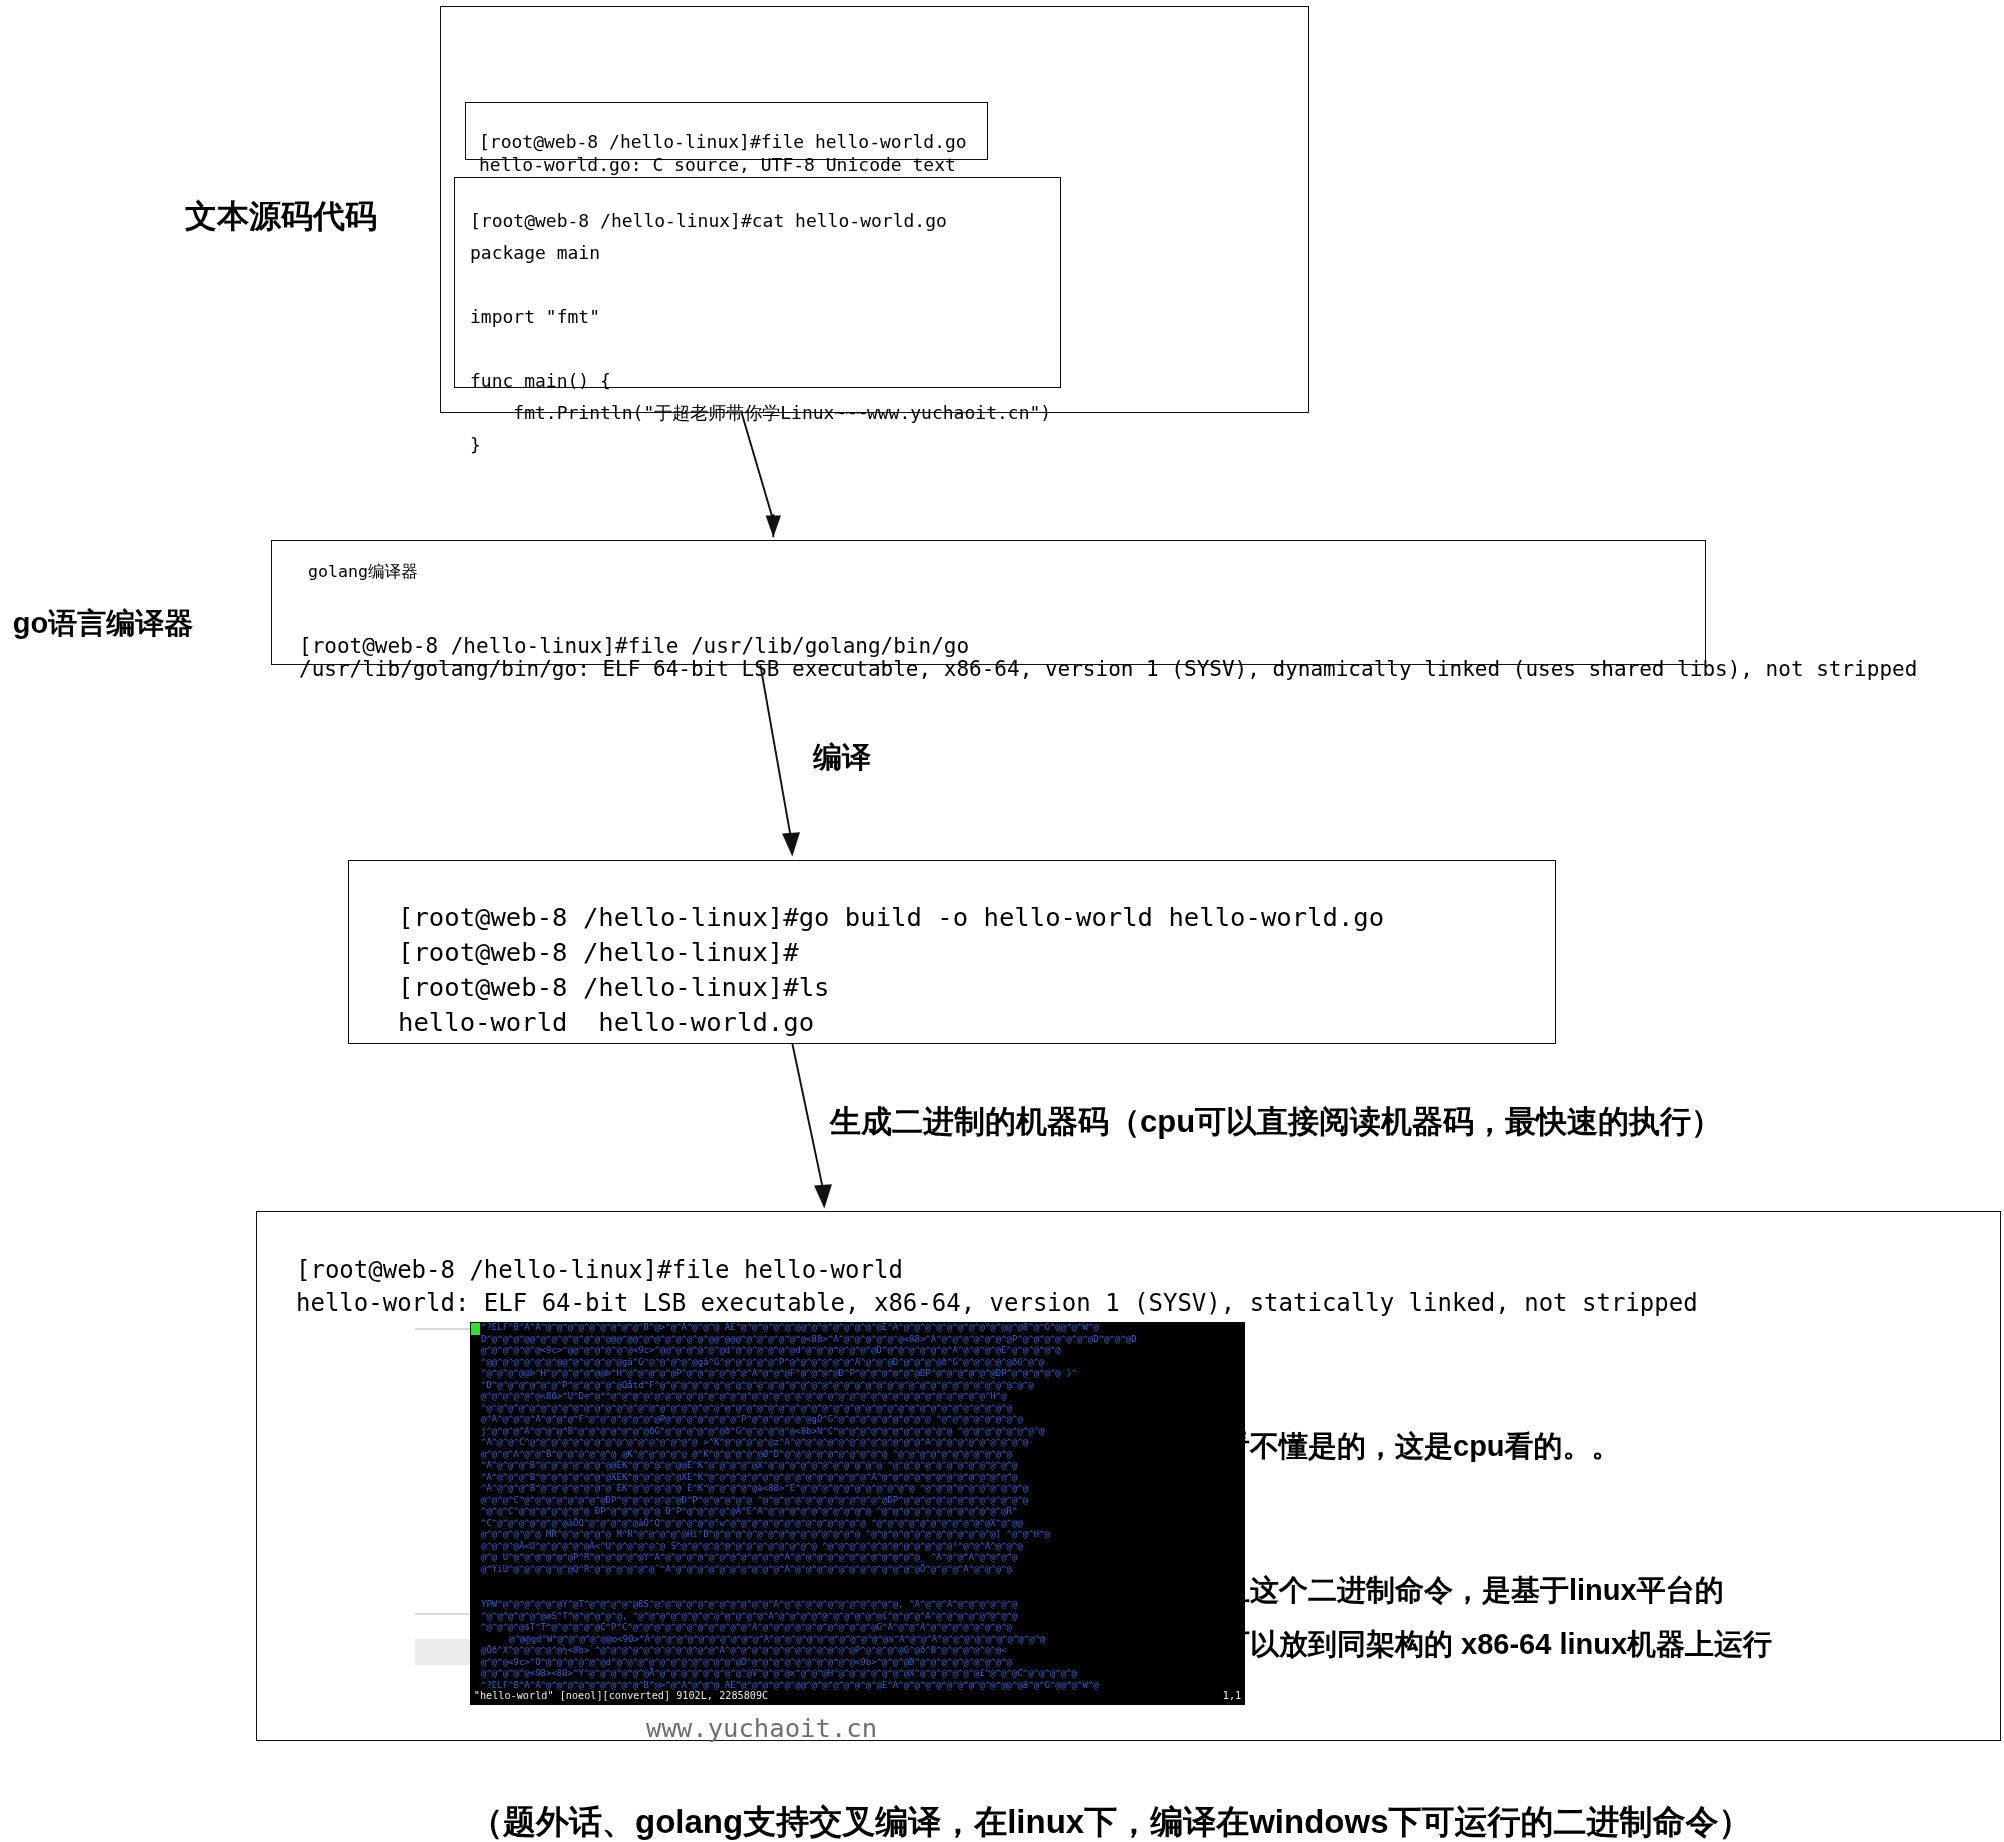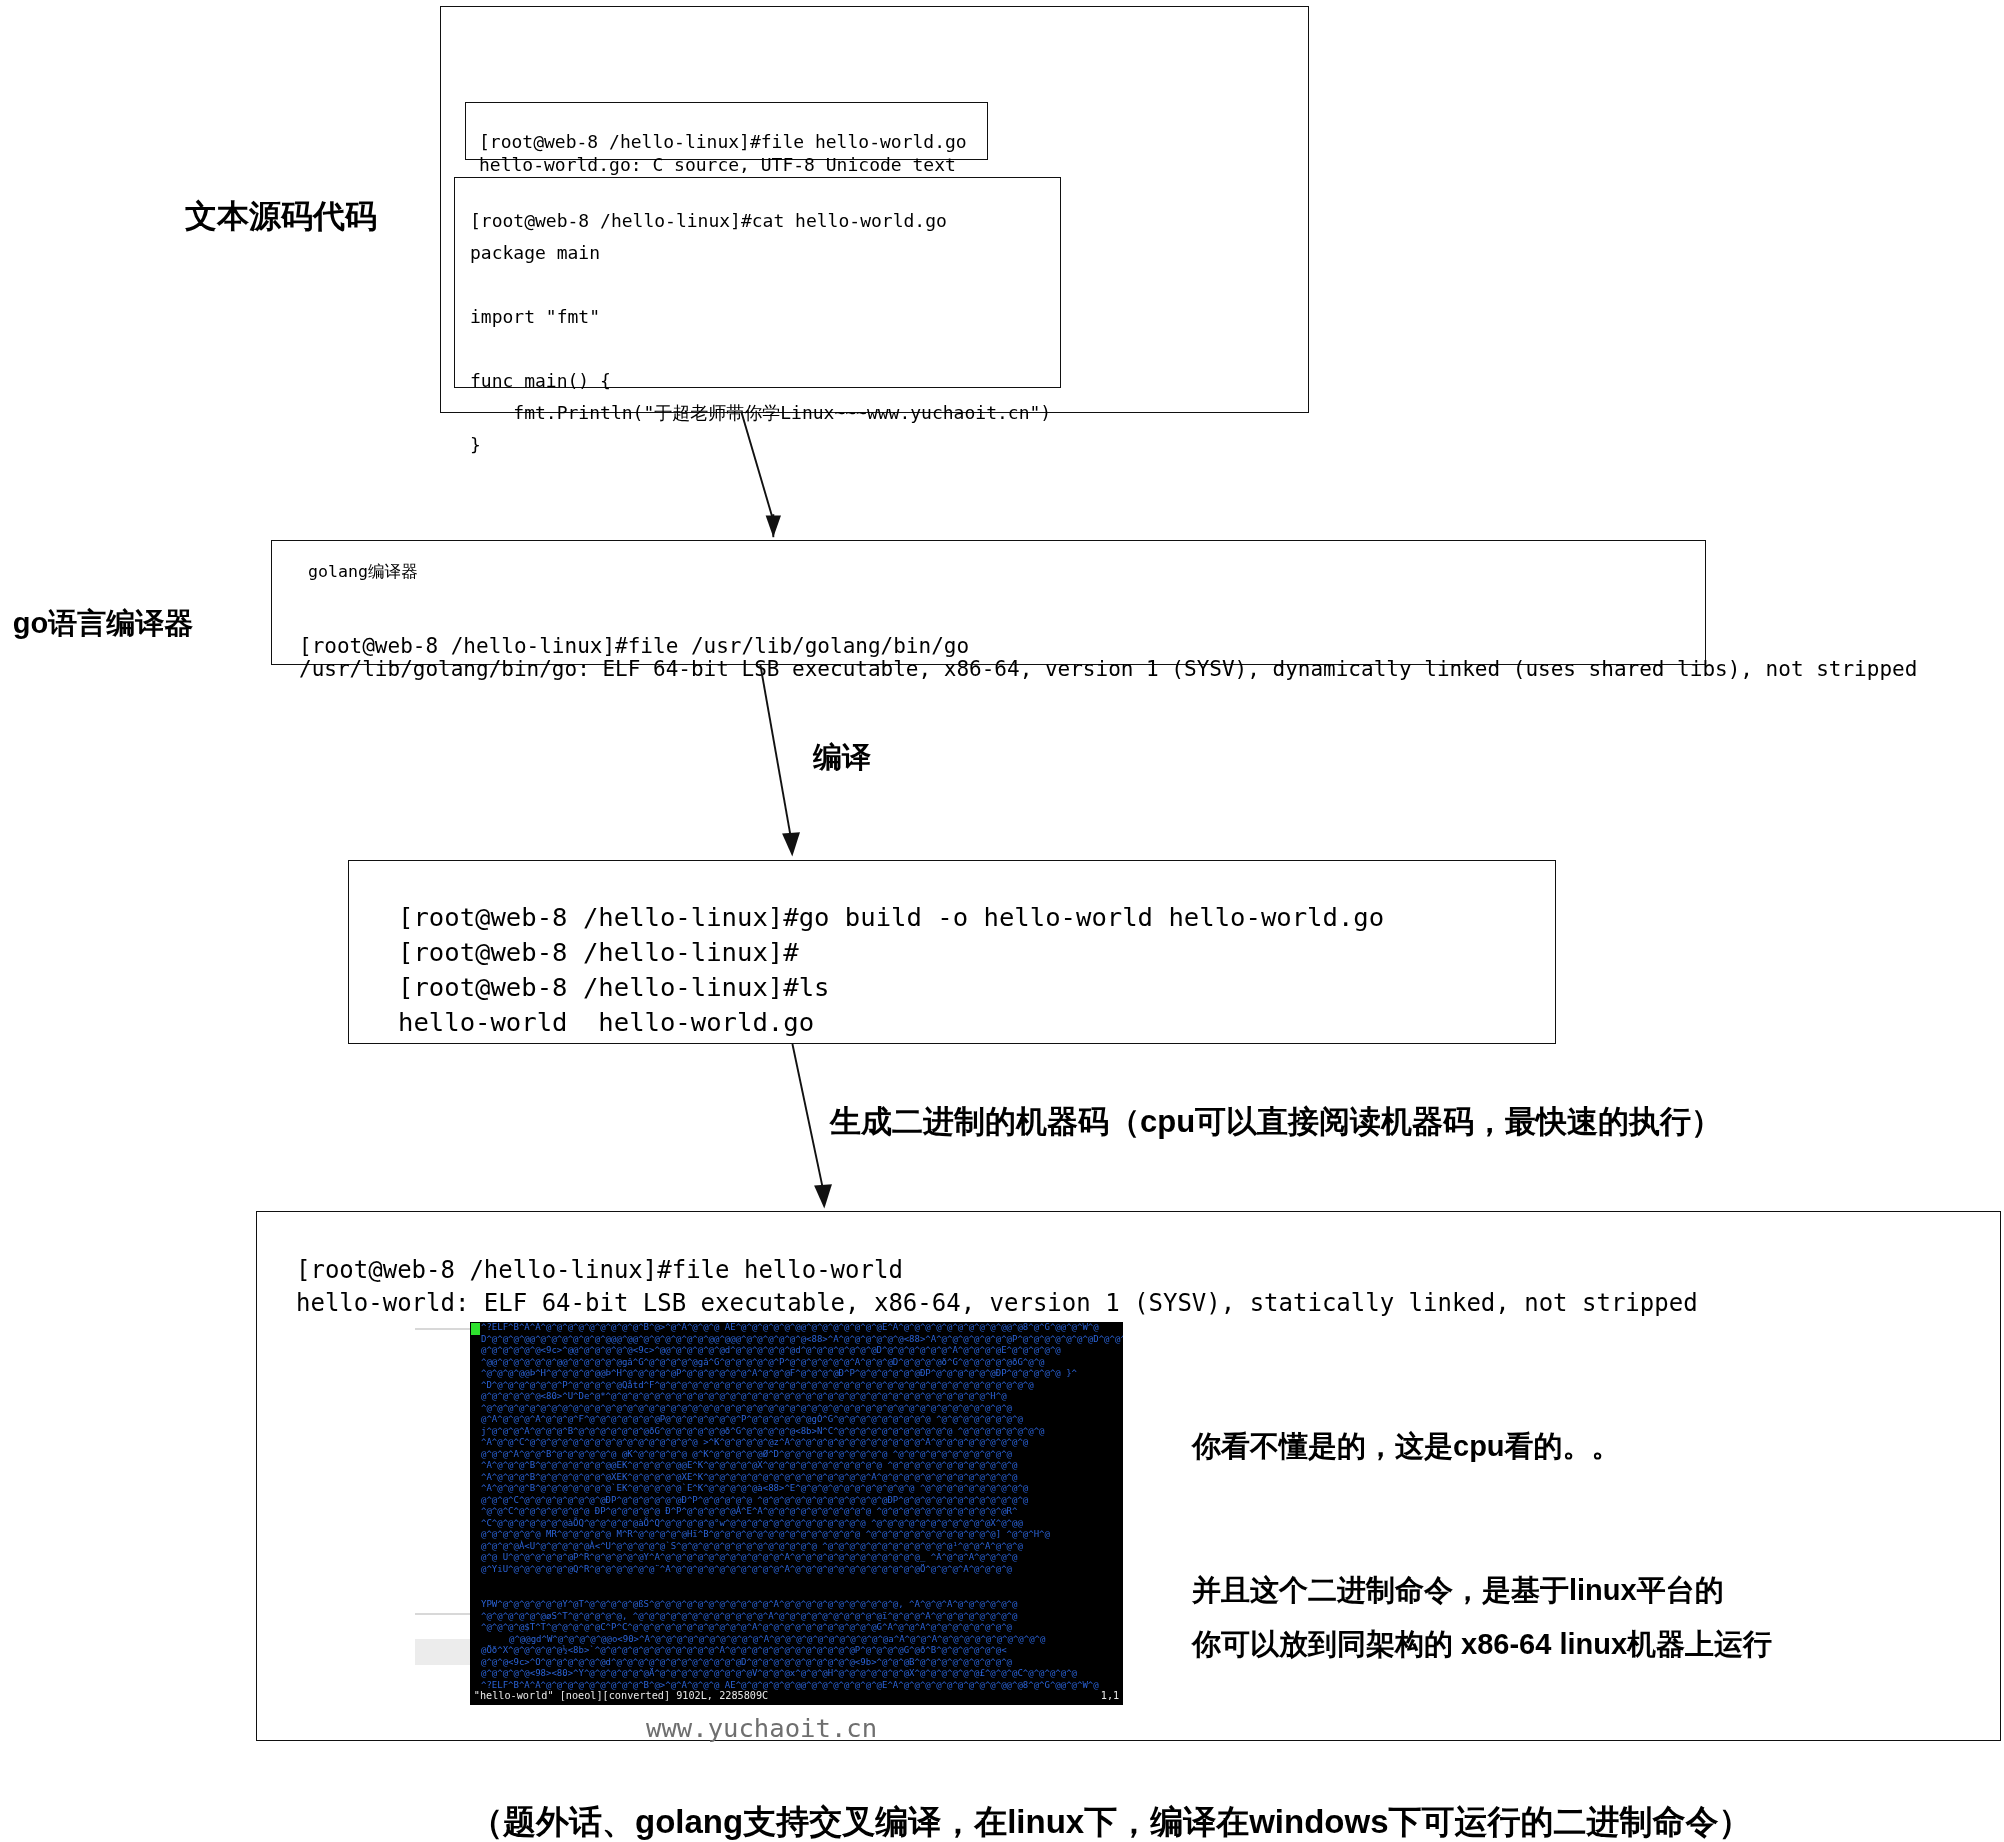--- a/index.html
+++ b/index.html
@@ -70,21 +70,21 @@
   #binary-box { left: 256px; top: 1211px; width: 1745px; height: 530px; }
   #binary-text { left: 296px; top: 1230px; font-size: 24px; line-height: 33px; }
 
   #note1 { left: 1192px; top: 1427px; font-size: 29px; }
   #note2 { left: 1192px; top: 1563px; font-size: 29px; line-height: 54px; }
 
   #caption-bottom { left: 470px; top: 1775px; font-size: 33px; margin-top: 25px; }
 
   
   #vim-shot {
-    left: 470px; top: 1322px; width: 653px; height: 383px;
+    left: 470px; top: 1322px; width: 775px; height: 383px;
     background: #000;
     overflow: hidden;
   }
   #ghost1 { left: 415px; top: 1328px; width: 59px; height: 1.9px; background:#d8d8d8; }
   #ghost2 { left: 415px; top: 1613px; width: 59px; height: 1.9px; background:#d8d8d8; }
   #ghost3 { left: 415px; top: 1639px; width: 59px; height: 25.6px; background:#ececec; }
 
   #vim-cursor {
     position: absolute; left: 1.3px; top: 0.6px; width: 8.3px; height: 12.8px;
     background: #2ee02e;

